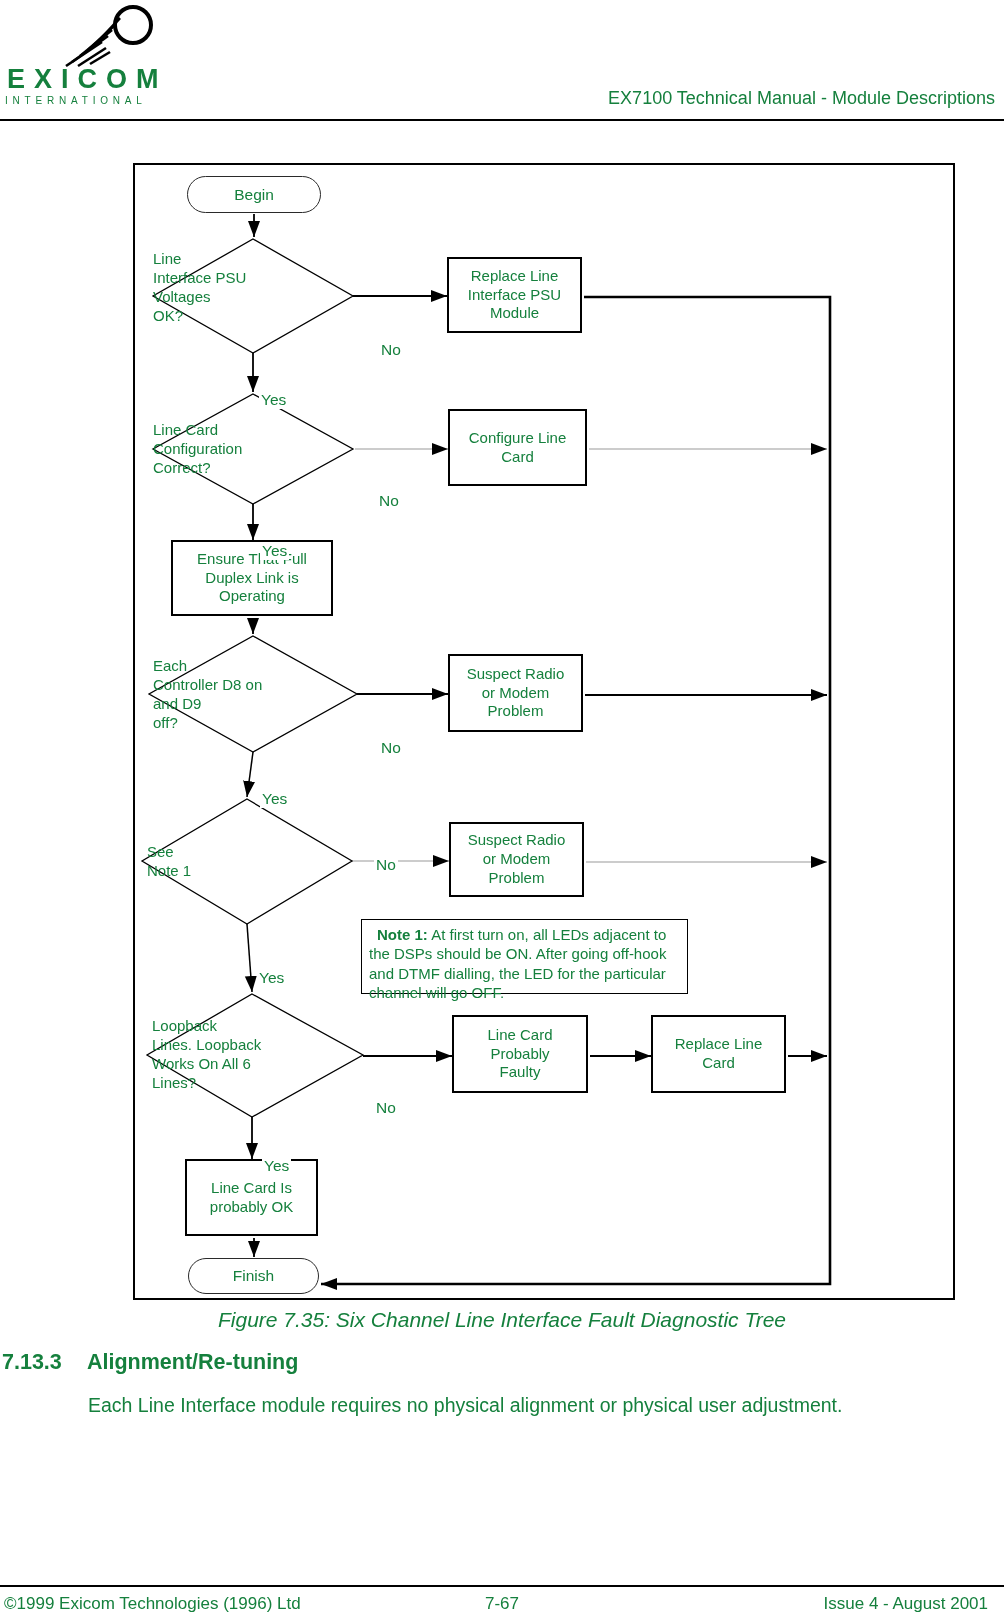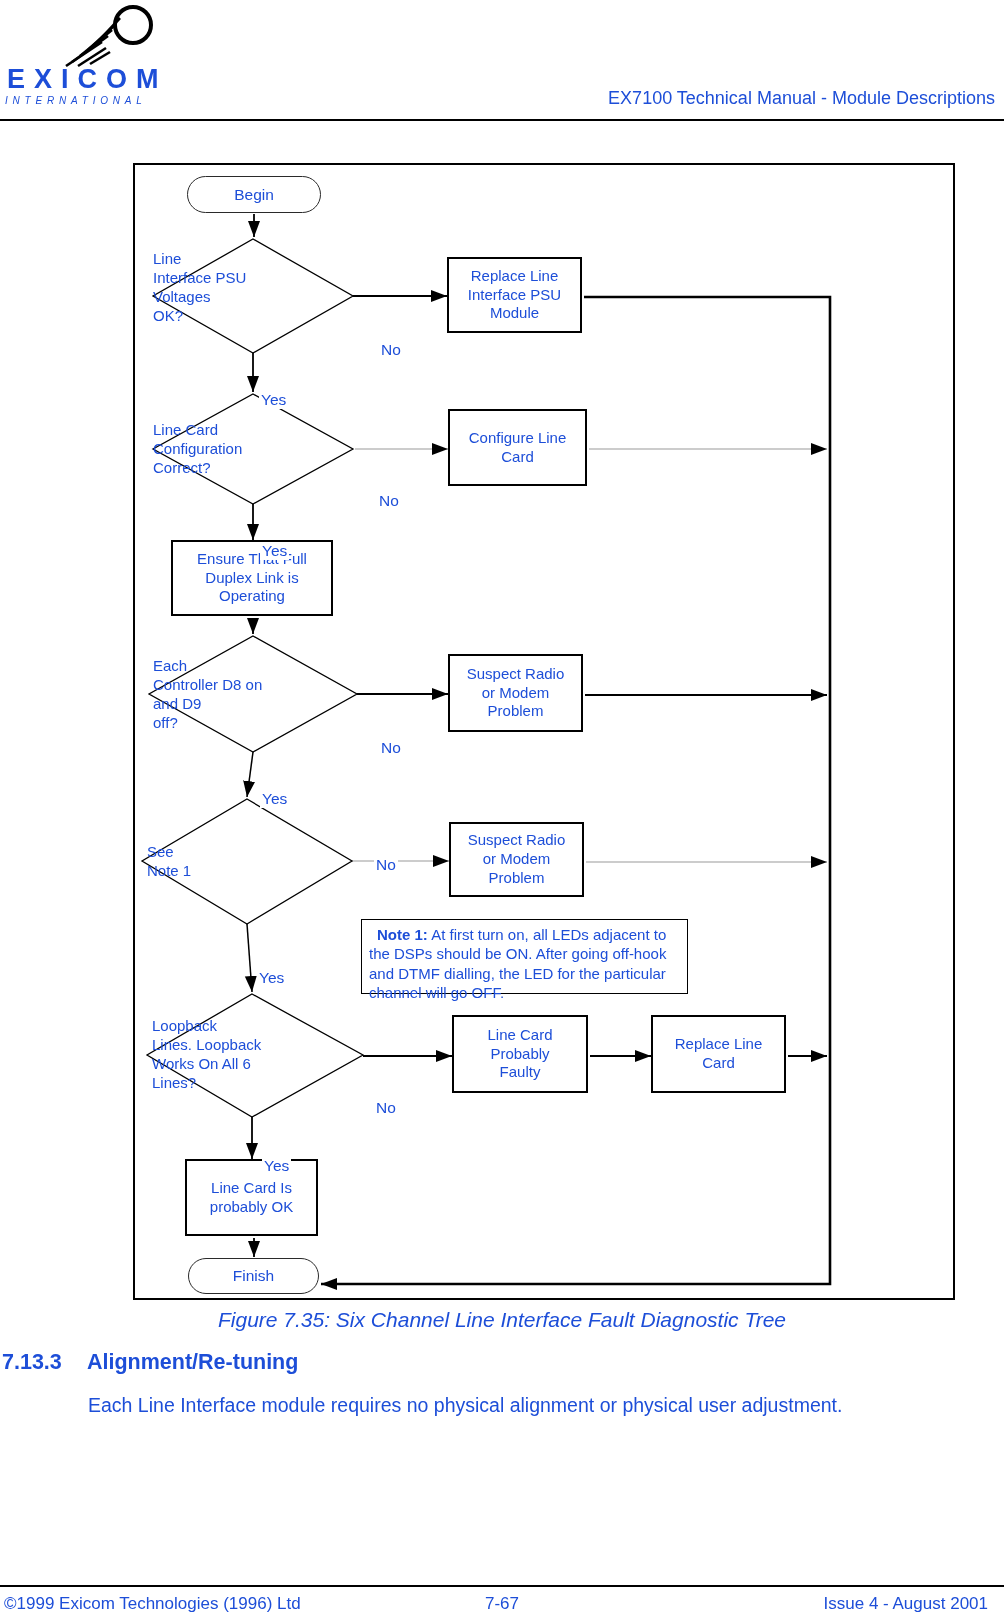--- a/index.html
+++ b/index.html
@@ -1,29 +1,29 @@
 <!DOCTYPE html>
 <html><head>
 <meta charset="utf-8">
 <style>
   * { margin:0; padding:0; box-sizing:content-box; }
   body { background:#888; font-family:"Liberation Sans", sans-serif; }
   .page {
     position:relative; width:1004px; height:1624px; background:#fff;
-    margin:0 auto; overflow:hidden; color:#1d4ed8;
+    margin:0 auto; overflow:hidden; color:#15803d;
   }
   
   .logo-wrap { position:absolute; left:2px; top:2px; width:180px; height:112px; }
   .logo-svg { position:absolute; left:48px; top:0; width:120px; height:66px; }
   .brand {
     position:absolute; left:5px; top:62px; font-size:27px; font-weight:bold;
     letter-spacing:9px; white-space:nowrap;
   }
   .brand-sub {
-    position:absolute; left:3px; top:93px; font-size:10px; font-style:italic;
+    position:absolute; left:3px; top:93px; font-size:10px; 
     letter-spacing:4.8px; white-space:nowrap;
   }
   .doc-title {
     position:absolute; top:88px; right:9px; font-size:18px; white-space:nowrap;
   }
   .rule-top { position:absolute; left:0; right:0; top:119px; height:2px; background:#000; }
 
   
   .chart {
     position:absolute; left:133px; top:163px; width:818px; height:1133px;

